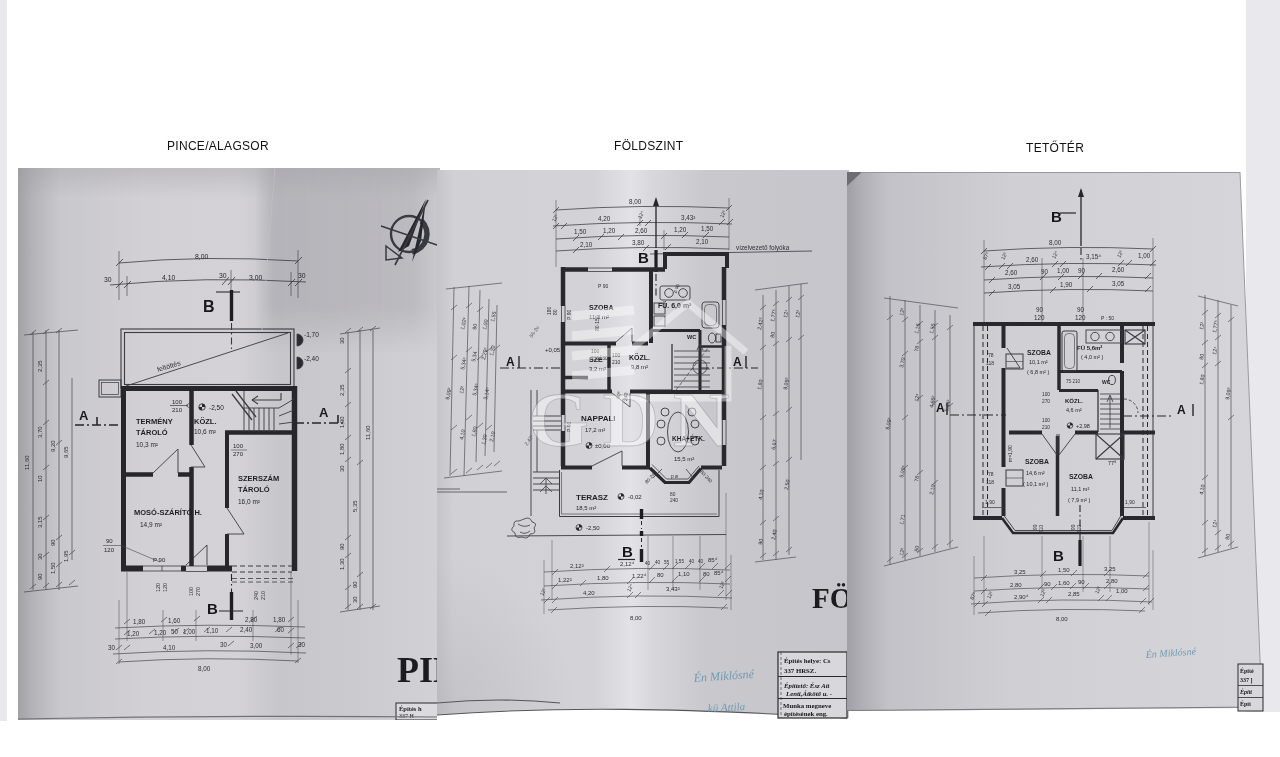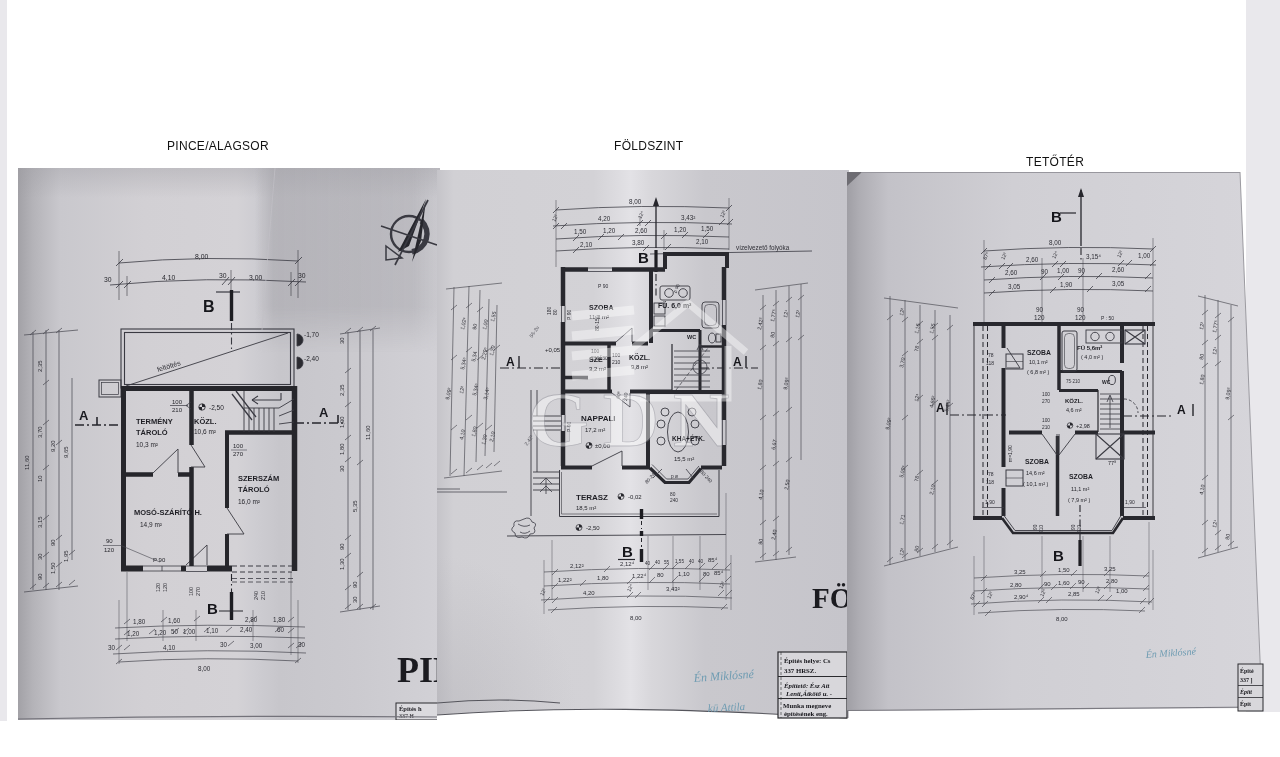--- a/index.html
+++ b/index.html
@@ -13,21 +13,21 @@
 <div class="abs" style="left:0;top:0;width:1280px;height:757px;background:#ffffff"></div>
 
 <div class="abs" style="left:0;top:0;width:7px;height:721px;background:#e9e8ec"></div>
 
 <div class="abs" style="left:1246px;top:0;width:34px;height:712px;background:#e9e8ec"></div>
 
 <div class="abs ttl" style="left:167px;top:139px">PINCE/ALAGSOR</div>
 
 <div class="abs ttl" style="left:614px;top:139px">FÖLDSZINT</div>
 
-<div class="abs ttl" style="left:1026px;top:155px">TETŐTÉR</div>
+<div class="abs ttl" style="left:1026px;top:141px">TETŐTÉR</div>
 
 <svg class="abs" style="left:18px;top:168px" width="422" height="552" viewBox="18 168 422 552">
 <defs>
 <linearGradient id="Lbg" x1="0" y1="0" x2="1" y2="0">
 <stop offset="0" stop-color="#a2a1a6"></stop>
         <stop offset="0.035" stop-color="#b4b3b8"></stop>
 <stop offset="0.10" stop-color="#c9c8cd"></stop>
         <stop offset="0.30" stop-color="#d2d0d4"></stop>
 <stop offset="0.52" stop-color="#d4d2d6"></stop>
         <stop offset="0.56" stop-color="#cecdd2"></stop>

